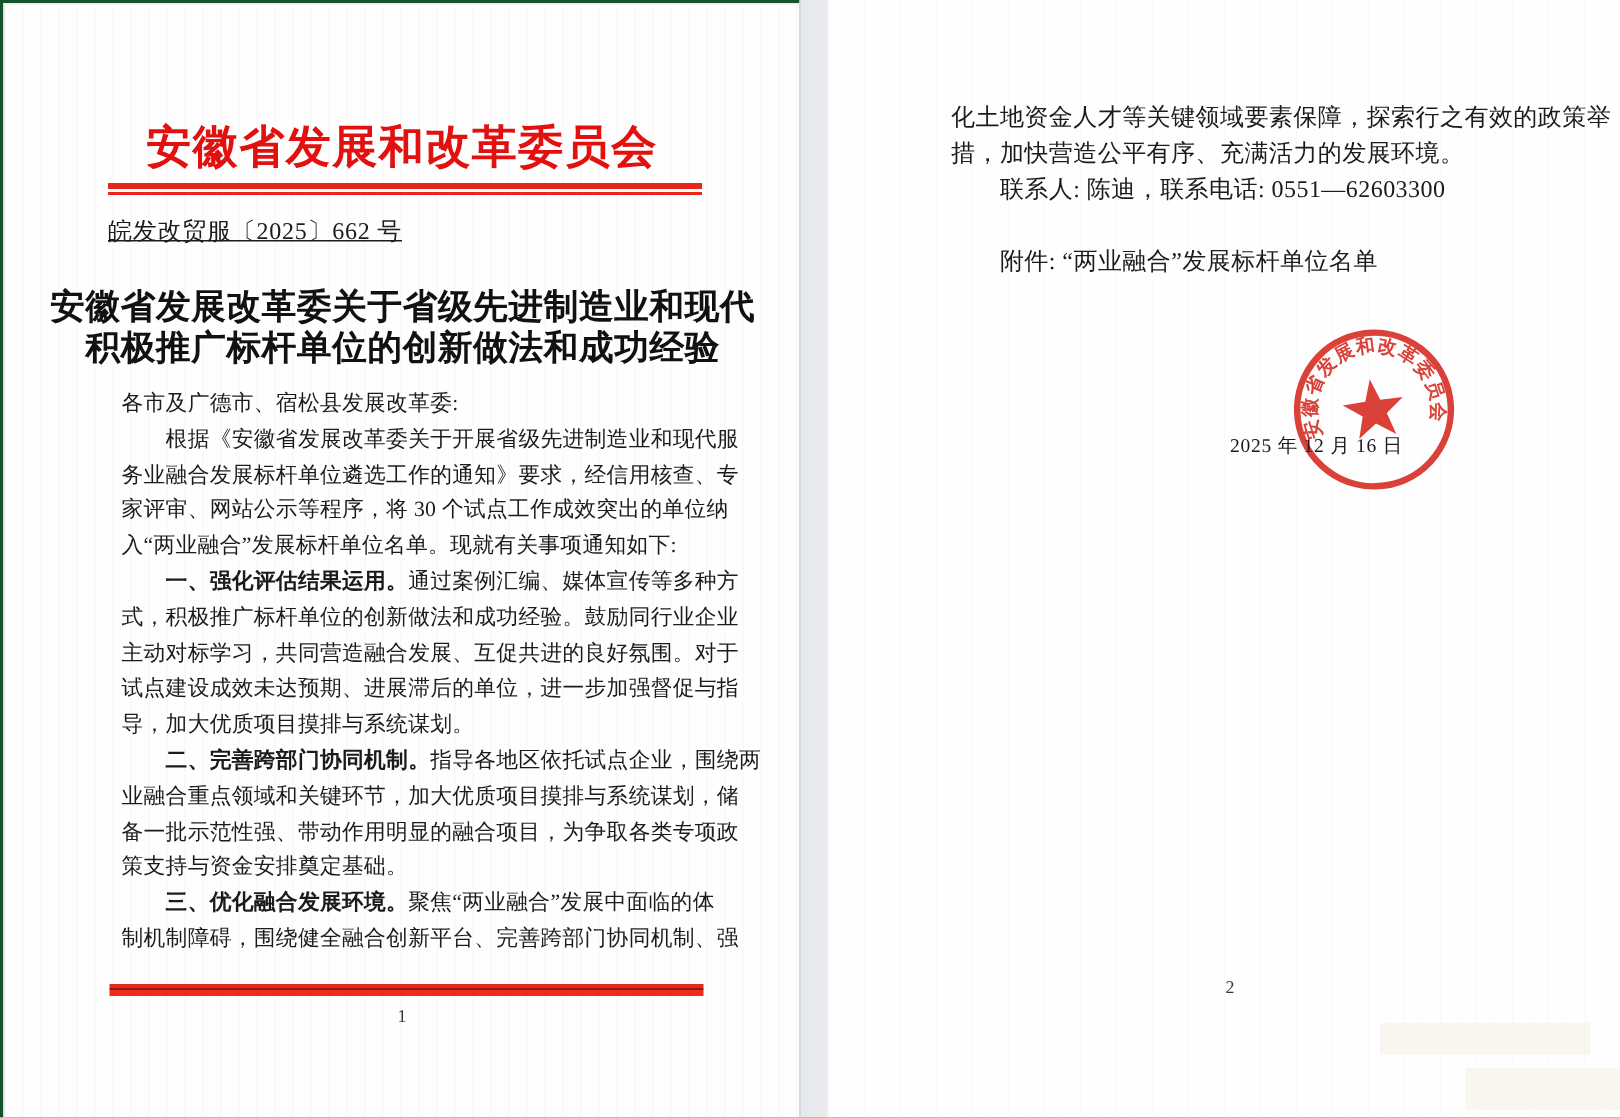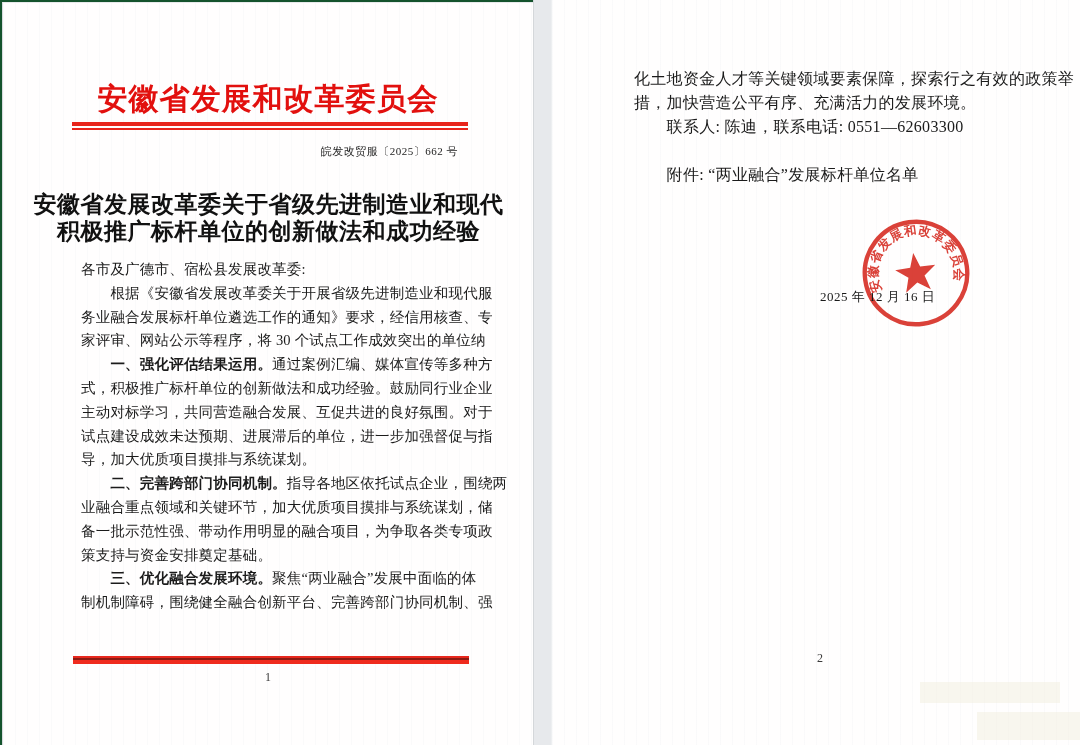--- a/index.html
+++ b/index.html
@@ -13,22 +13,22 @@
   .page-1 { left:2px; top:2px; width:531px; height:743px;
     border-left:1px solid #d9dcdf; border-top:1px solid #e8eaec; }
   .page-2 { left:552px; top:0; width:528px; height:745px; }
   .divider { position:absolute; left:533px; top:0; width:19px; height:745px;
     background:#e7e9ec; border-left:1px solid #d4d7da; border-right:1px solid #edeff1; }
 
   .agency-header { position:absolute; left:0; top:80px; width:100%; text-align:center;
     color:#e2100e; font-size:30px; font-weight:bold; letter-spacing:1px; line-height:32px; }
   .red-rule-top { position:absolute; left:69px; top:119px; width:396px; height:8px;
     background:linear-gradient(to bottom, #e8251c 0 52%, #ffffff 52% 75%, #e8251c 75% 100%); }
-  .doc-number { position:absolute; left:69px; top:141px; width:386px; text-align:right;
-    font-size:11px; color:#1c1c1c; letter-spacing:0.5px; }
+  .doc-number { position:absolute; left:69px; top:141px; width:386px; text-align:left;
+    font-size:16px; color:#1c1c1c; letter-spacing:0.5px;text-decoration:underline; }
   .doc-title { position:absolute; left:20px; top:188px; width:491px; text-align:center;
     font-size:23px; font-weight:bold; color:#111; line-height:27px; letter-spacing:0.5px; }
 
   .body-block { position:absolute; color:#1b1b1b; }
   .p1-body { left:78px; top:255px; width:376px; font-size:14.5px; }
   .p1-body .doc-line { height:23.8px; line-height:23.8px; letter-spacing:0.2px; white-space:nowrap; }
   .p2-body { left:82px; top:67px; width:420px; font-size:16px; }
   .p2-body .doc-line { height:24px; line-height:24px; letter-spacing:0.3px; white-space:nowrap; }
   .seg-bold { font-weight:bold; }
 
@@ -60,20 +60,21 @@
     <div class="doc-number">皖发改贸服〔2025〕662 号</div>
     <div class="doc-title">
       <div>安徽省发展改革委关于省级先进制造业和现代</div>
       <div>积极推广标杆单位的创新做法和成功经验</div>
     </div>
     <div class="body-block p1-body">
         <div class="doc-line"><span>各市及广德市、宿松县发展改革委:</span></div>
         <div class="doc-line"><span>　　根据《安徽省发展改革委关于开展省级先进制造业和现代服</span></div>
         <div class="doc-line"><span>务业融合发展标杆单位遴选工作的通知》要求，经信用核查、专</span></div>
         <div class="doc-line"><span>家评审、网站公示等程序，将 30 个试点工作成效突出的单位纳</span></div>
+        <div class="doc-line"><span>入“两业融合”发展标杆单位名单。现就有关事项通知如下:</span></div>
         <div class="doc-line"><span>　　</span><span class="seg-bold">一、强化评估结果运用。</span><span>通过案例汇编、媒体宣传等多种方</span></div>
         <div class="doc-line"><span>式，积极推广标杆单位的创新做法和成功经验。鼓励同行业企业</span></div>
         <div class="doc-line"><span>主动对标学习，共同营造融合发展、互促共进的良好氛围。对于</span></div>
         <div class="doc-line"><span>试点建设成效未达预期、进展滞后的单位，进一步加强督促与指</span></div>
         <div class="doc-line"><span>导，加大优质项目摸排与系统谋划。</span></div>
         <div class="doc-line"><span>　　</span><span class="seg-bold">二、完善跨部门协同机制。</span><span>指导各地区依托试点企业，围绕两</span></div>
         <div class="doc-line"><span>业融合重点领域和关键环节，加大优质项目摸排与系统谋划，储</span></div>
         <div class="doc-line"><span>备一批示范性强、带动作用明显的融合项目，为争取各类专项政</span></div>
         <div class="doc-line"><span>策支持与资金安排奠定基础。</span></div>
         <div class="doc-line"><span>　　</span><span class="seg-bold">三、优化融合发展环境。</span><span>聚焦“两业融合”发展中面临的体</span></div>

